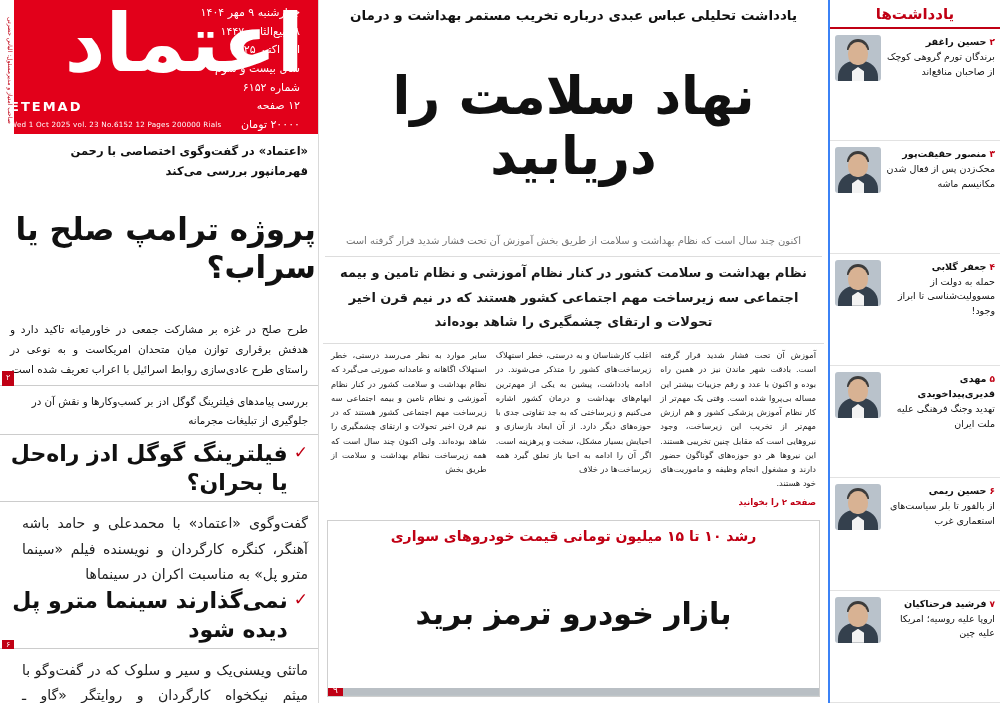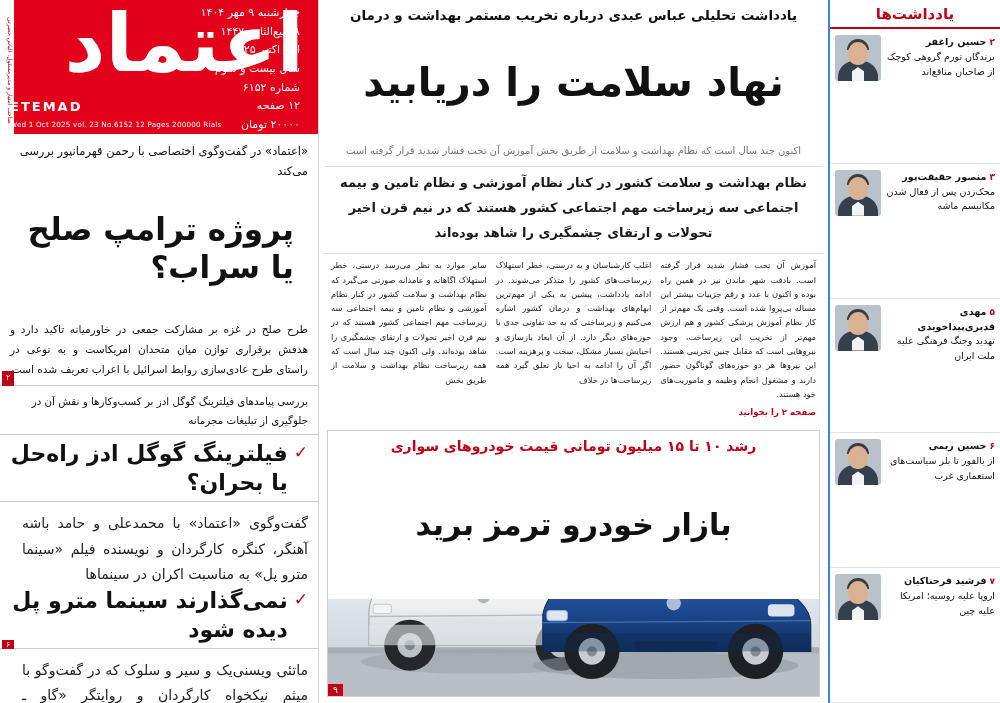--- a/index.html
+++ b/index.html
@@ -122,21 +122,21 @@
   .kicker {
     text-align: center;
     font-size: 13.5px;
     font-weight: bold;
     padding: 5px 8px 3px;
     line-height: 1.5;
     color: #111;
   }
   .headline-main {
     text-align: center;
-    font-size: 40px;
+    font-size: 52px;
     font-weight: bold;
     letter-spacing: -1px;
     padding: 4px 8px 10px;
     line-height: 1.15;
   }
   .subhead {
     text-align: center;
     font-size: 10px;
     font-weight: normal;
     line-height: 1.85;
@@ -293,28 +293,28 @@
     text-align: center;
     padding-top: 6px;
     box-sizing: border-box;
   }
 
   .left-kicker {
     font-size: 11.5px;
     line-height: 1.75;
     text-align: right;
     padding: 7px 10px 2px;
-    font-weight: normal;
+    font-weight: bold;
   }
   .left-headline {
     text-align: right;
     font-size: 31px;
     font-weight: bold;
     line-height: 1.22;
-    padding: 2px 24px 6px;
+    padding: 2px 2px 6px;
     letter-spacing: -0.5px;
   }
   .left-lead {
     font-size: 10.6px;
     line-height: 1.85;
     text-align: justify;
     padding: 2px 10px 6px;
     border-bottom: 1px solid #ccc;
     position: relative;
   }
@@ -409,20 +409,33 @@
         <div>محک‌زدن پس از فعال شدن مکانیسم ماشه</div>
       </div>
       <div class="avatar">
         <div class="body"></div>
           <div class="shirt"></div>
           <div class="hair"></div>
           <div class="head"></div>
       </div>
     </div>
 
+    <div class="note">
+      <div class="note-text">
+        <span class="note-num">۴</span>
+        <span class="note-title">جعفر گلابی</span>
+        <div>حمله به دولت از مسوولیت‌شناسی تا ابراز وجود!</div>
+      </div>
+      <div class="avatar">
+        <div class="body"></div>
+          <div class="shirt"></div>
+          <div class="hair"></div>
+          <div class="head"></div>
+      </div>
+    </div>
 
     <div class="note">
       <div class="note-text">
         <span class="note-num">۵</span>
         <span class="note-title">مهدی قدیری‌پیداخویدی</span>
         <div>تهدید وجنگ فرهنگی علیه ملت ایران</div>
       </div>
       <div class="avatar">
         <div class="body"></div>
           <div class="shirt"></div>

